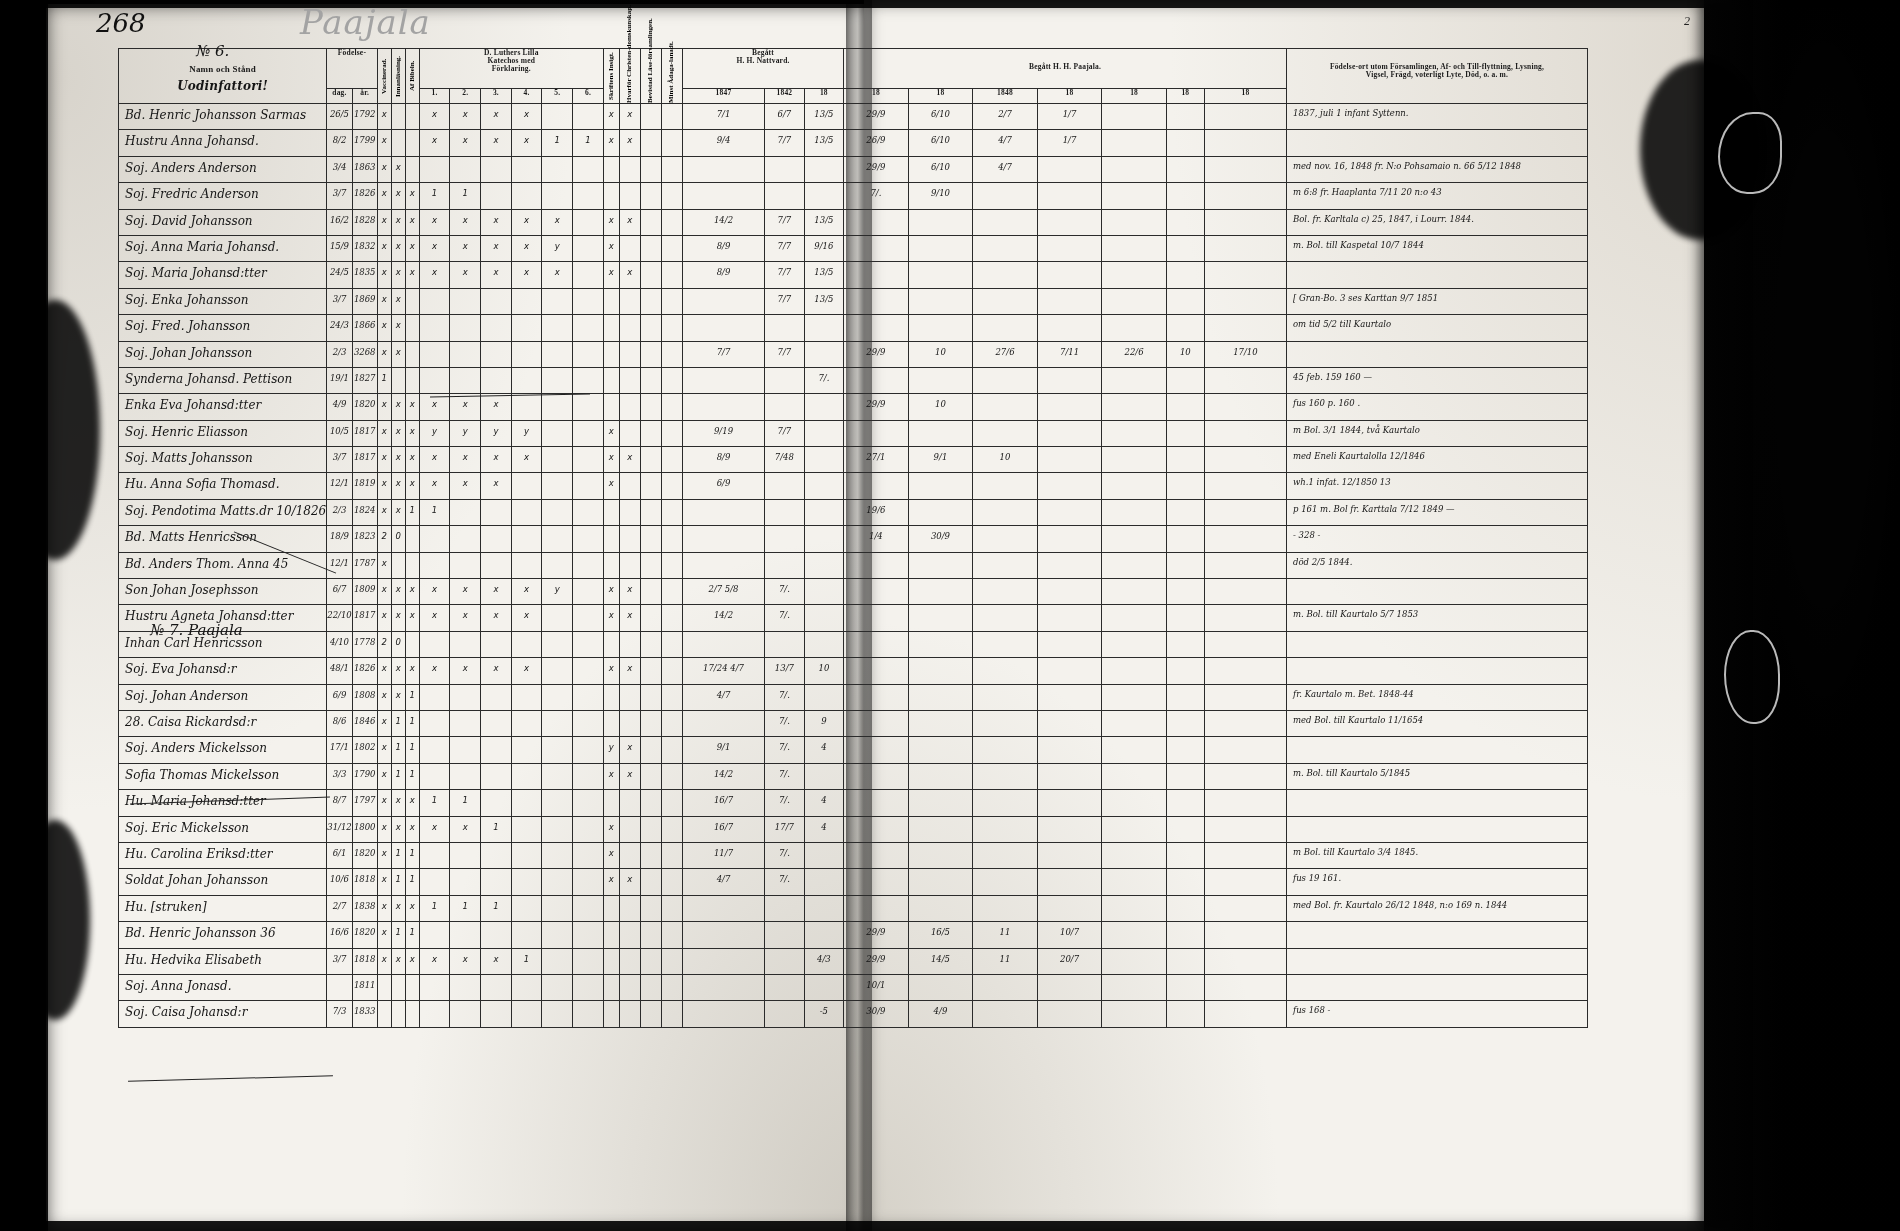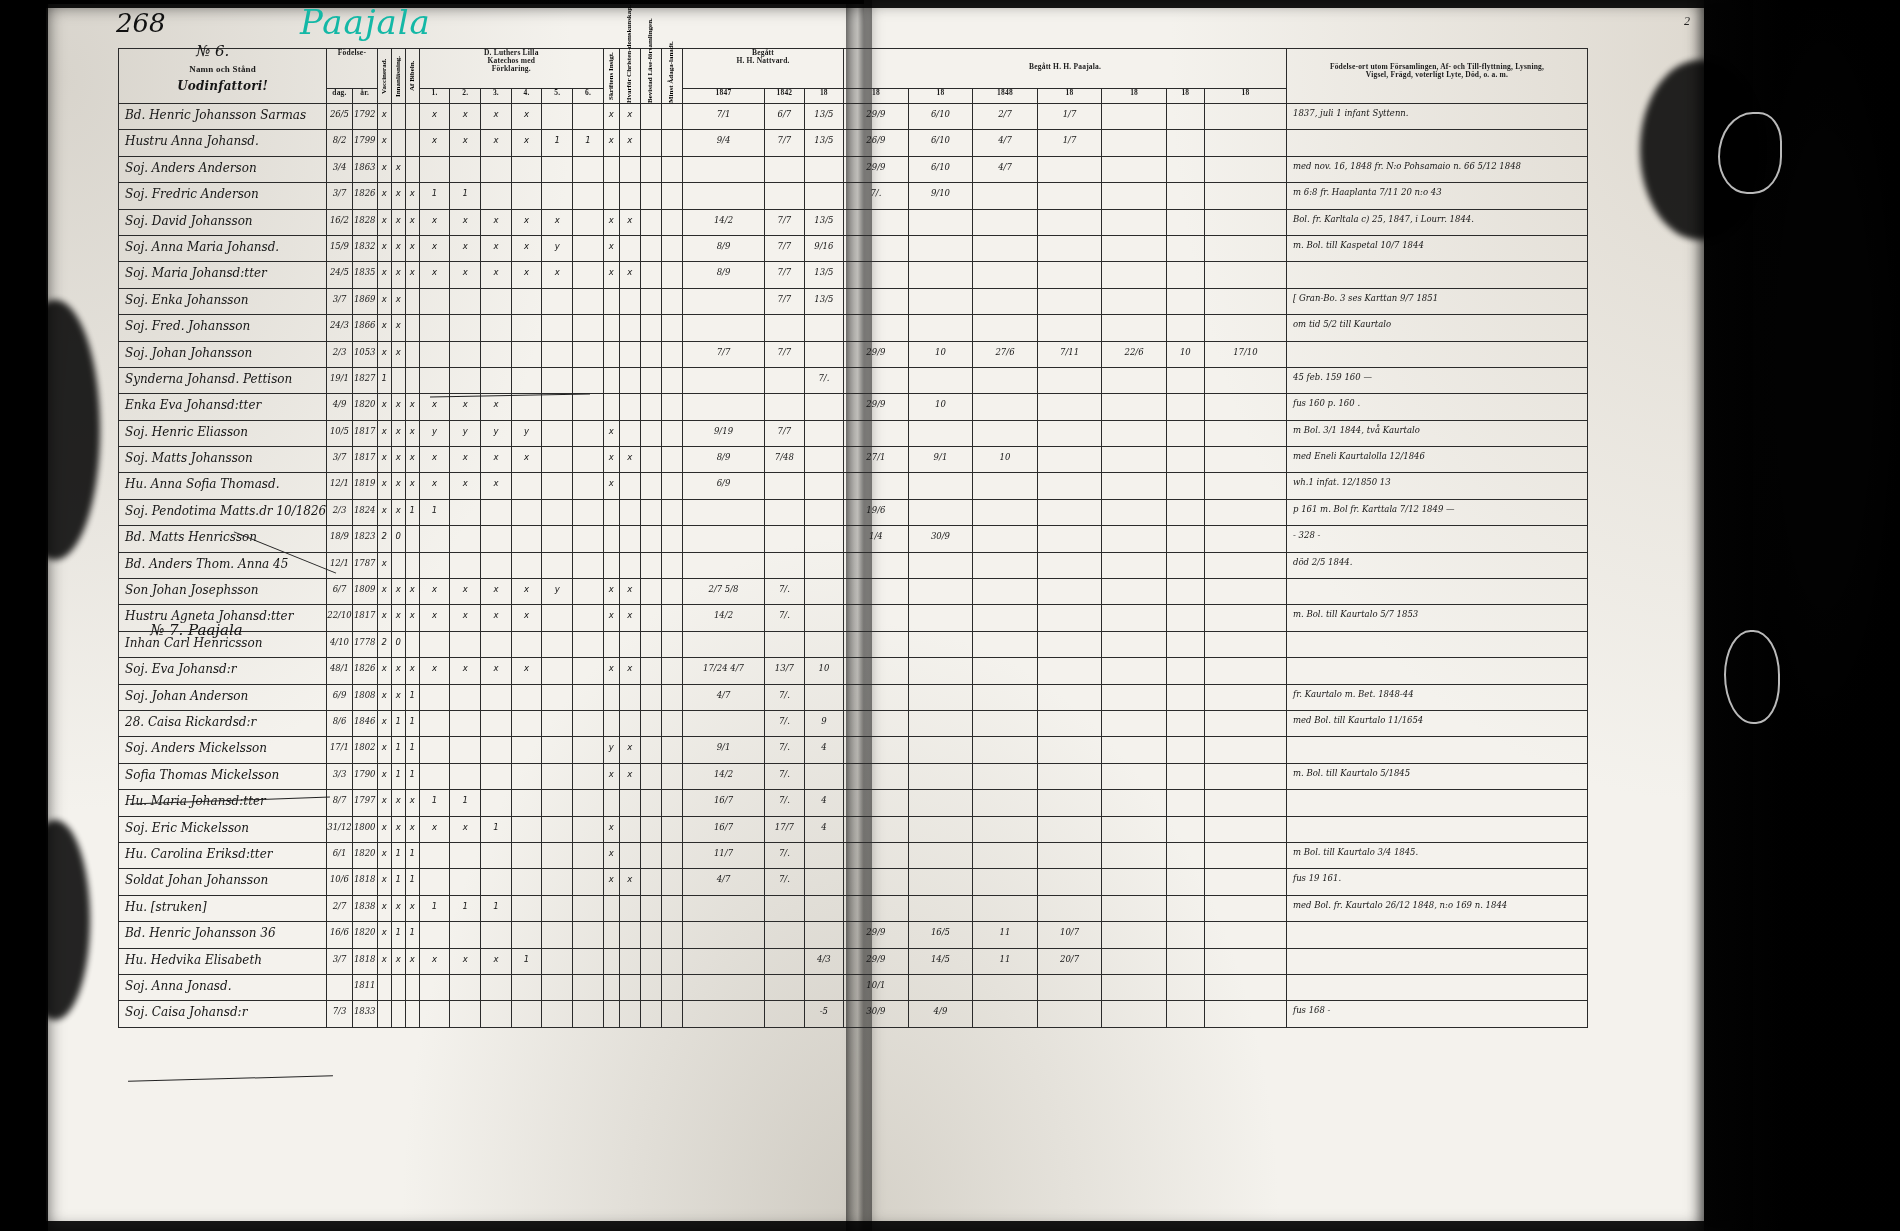--- a/index.html
+++ b/index.html
@@ -62,24 +62,24 @@
   .hand{font-family:"DejaVu Serif",serif;font-style:italic;color:#151515;
         font-size:12px;line-height:1;white-space:nowrap;}
   .hand.s{font-size:12px;}
   .hand.xs{font-size:8.5px;}
   .hand.big{font-size:15px;}
   .nm{padding-left:6px;padding-top:5px;display:block;}
   .ctr{text-align:center;padding-top:6px;display:block;}
   .mark{font-family:"DejaVu Sans",sans-serif;font-size:10px;}
 
   
-  #folio{position:absolute;left:116px;top:8px;font-size:26px;font-style:italic;
+  #folio{position:absolute;left:96px;top:8px;font-size:26px;font-style:italic;
          font-family:"DejaVu Serif",serif;color:#111;}
   #title{position:absolute;left:300px;top:2px;font-size:34px;font-style:italic;
-         font-family:"DejaVu Serif",serif;color:#14b8a6;letter-spacing:1px;}
+         font-family:"DejaVu Serif",serif;color:#a3a3a3;letter-spacing:1px;}
   #folio-right{position:absolute;right:210px;top:14px;font-size:12px;color:#222;font-style:italic;}
 
   
   .doodle{position:absolute;border:2px solid #e8e8e8;border-radius:50%;opacity:.8;}
   
   .smudge{position:absolute;background:rgba(0,0,0,.35);filter:blur(6px);}
 </style>
 </head>
 <body>
 
@@ -921,21 +921,21 @@
           </td>
         </tr>
         <tr class="rowh">
           <td>
             <span class="hand nm">Soj. Johan Johansson</span>
           </td>
           <td>
             <span class="hand xs ctr">2/3</span>
           </td>
           <td>
-            <span class="hand xs ctr">1053</span>
+            <span class="hand xs ctr">3268</span>
           </td>
           <td>
             <span class="hand xs ctr mark">x</span>
           </td>
           <td>
             <span class="hand xs ctr mark">x</span>
           </td>
           <td>
             <span class="hand xs ctr mark"></span>
           </td>

